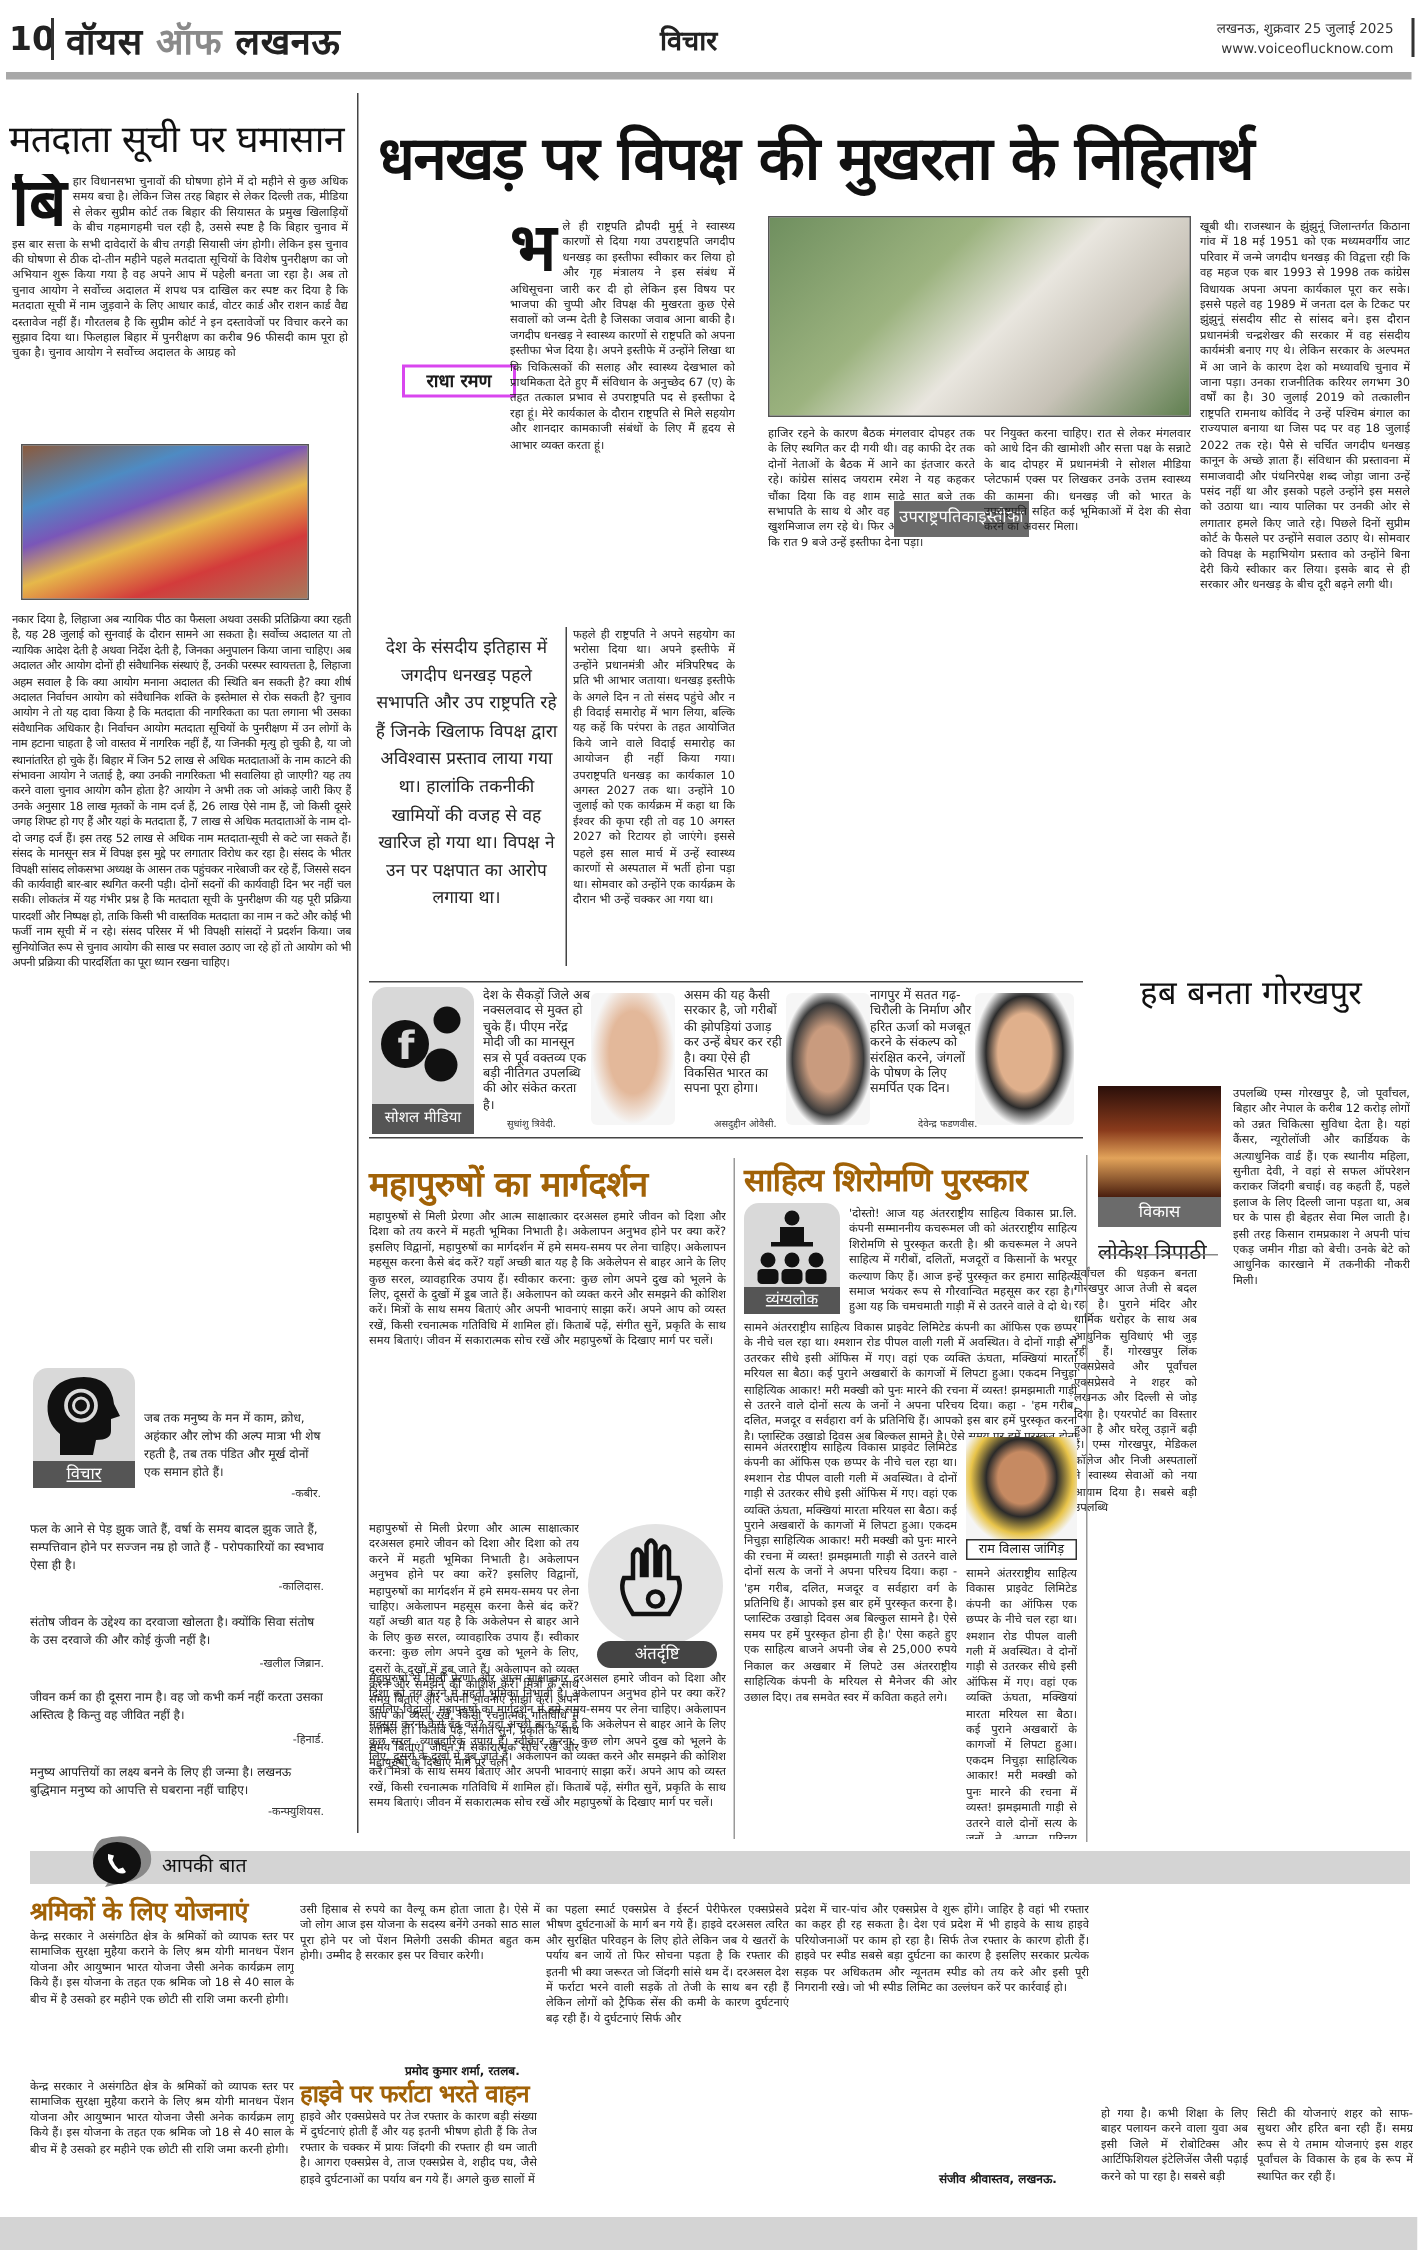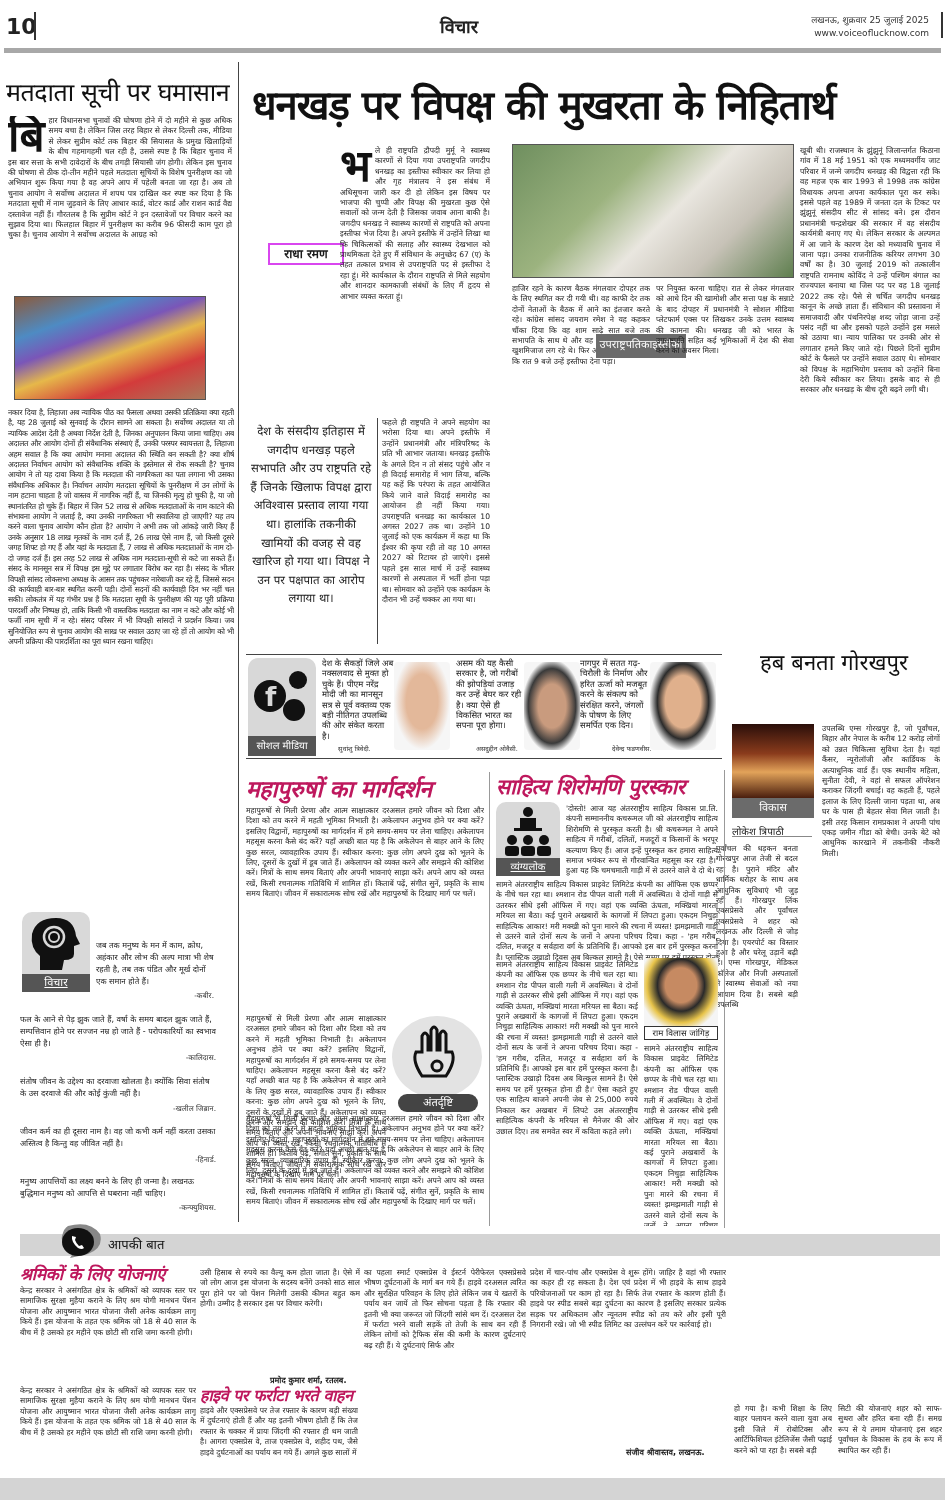--- a/index.html
+++ b/index.html
@@ -35,39 +35,44 @@
   .photo { background: linear-gradient(135deg, #6f8f5f 0%, #9cb37f 35%, #e9e6df 55%, #c7c2b7 75%, #5f7f4f 100%); border: 1px solid #555; }
   .photo-lead { background: linear-gradient(160deg, #8b5a3c 0%, #4e8bc3 25%, #7a56b8 40%, #e6b84a 55%, #d33b3b 75%, #a9785b 100%); border: 1px solid #555; }
   .caption-box { background: #6b6b6b; color: #fff; font-size: 13px; text-align: center; line-height: 22px; }
 
   .social-icon { left: 248px; top: 658px; width: 68px; height: 78px; background: #d8d8d8; border-radius: 10px 10px 0 0; }
   .social-label { left: 248px; top: 736px; width: 68px; height: 20px; background: #555; color: #fff; font-size: 10px; text-align: center; line-height: 20px; }
   .quote-small { font-size: 8.4px; line-height: 10.4px; color: #222; }
   .quote-sign { font-size: 6.5px; color: #333; }
   .face { border-radius: 4px; }
 
-  h2.sec-head { font-size: 21px; color: #be185d; white-space: nowrap; letter-spacing: -0.4px; font-style: italic; }
+  h2.sec-head { font-size: 21px; color: #a16207; white-space: nowrap; letter-spacing: -0.4px; }
   h2.sec-head.bold { font-weight: bold; }
 
   .icon-box { background: #d9d9d9; border-radius: 10px 10px 0 0; }
   .icon-label { background: #555; color: #fff; text-align: center; font-size: 11px; line-height: 18px; text-decoration: underline; }
 
   .quote-line { font-size: 8px; line-height: 12px; color: #222; }
   .attrib { font-size: 7.4px; color: #333; text-align: right; }
 
   .aapki-bar { left: 20px; top: 1234px; width: 920px; height: 22px; background: #d4d4d4; }
   .aapki-title { left: 108px; top: 1234px; font-size: 13px; line-height: 22px; color: #111; }
   .bottom-bar { left: 0px; top: 1478px; width: 945px; height: 22px; background: #d4d4d4; }
 </style>
 </head>
 <body>
 
 <div class="abs mast">
   <div class="abs page-no">10</div>
   <div class="abs mast-sep"></div>
+  <div class="abs paper-name">
+    <span>वॉयस</span>
+    <span class="gray">ऑफ</span>
+    <span>लखनऊ</span>
+  </div>
   <div class="abs section">विचार</div>
   <div class="abs date">
     <div>लखनऊ, शुक्रवार 25 जुलाई 2025</div>
     <div>www.voiceoflucknow.com</div>
   </div>
   <div class="abs right-bar"></div>
 </div>
 <div class="abs mast-rule"></div>
 
 <div class="abs vrule" style="left:238px;top:62px;height:1160px;"></div>
@@ -120,21 +125,21 @@
 <div class="abs quote-small" style="left:580px;top:658px;width:68px;height:90px;">नागपुर में सतत गढ़-चिरौली के निर्माण और हरित ऊर्जा को मजबूत करने के संकल्प को संरक्षित करने, जंगलों के पोषण के लिए समर्पित एक दिन।</div>
 <div class="abs quote-sign" style="left:612px;top:744px;">देवेन्द्र फडणवीस.</div>
 <div class="abs face" style="left:650px;top:662px;width:66px;height:88px;background:radial-gradient(ellipse at 50% 45%, #e0b08c 38%, #2b2b2b 55%, #f6f6f6 72%);"></div>
 <div class="abs hrule" style="left:246px;top:758px;width:476px;"></div>
 
 <div class="abs" style="left:728px;top:648px;width:212px;font-size:22px;line-height:30px;text-align:center;color:#111;">
   <div>हब बनता गोरखपुर</div>
 </div>
 <div class="abs" style="left:732px;top:724px;width:82px;height:74px;background:linear-gradient(180deg,#2a0f0a 0%,#8a3b1c 40%,#e2a35a 65%,#4a1e0e 100%);"></div>
 <div class="abs caption-box" style="left:732px;top:798px;width:82px;height:20px;font-size:11px;line-height:20px;">विकास</div>
-<div class="abs" style="left:732px;top:824px;font-size:10px;color:#222;">लोकेश त्रिपाठी</div>
+<div class="abs" style="left:732px;top:824px;font-size:14px;color:#222;">लोकेश त्रिपाठी</div>
 <div class="abs hrule" style="left:732px;top:836px;width:80px;background:#888;"></div>
 <div class="abs txt" style="left:716px;top:844px;width:82px;height:560px;">
   <span>पूर्वांचल की धड़कन बनता गोरखपुर आज तेजी से बदल रहा है। पुराने मंदिर और धार्मिक धरोहर के साथ अब आधुनिक सुविधाएं भी जुड़ रही हैं। गोरखपुर लिंक एक्सप्रेसवे और पूर्वांचल एक्सप्रेसवे ने शहर को लखनऊ और दिल्ली से जोड़ दिया है। एयरपोर्ट का विस्तार हुआ है और घरेलू उड़ानें बढ़ी हैं। एम्स गोरखपुर, मेडिकल कॉलेज और निजी अस्पतालों ने स्वास्थ्य सेवाओं को नया आयाम दिया है। सबसे बड़ी उपलब्धि</span>
 </div>
 <div class="abs txt" style="left:822px;top:724px;width:118px;height:680px;">उपलब्धि एम्स गोरखपुर है, जो पूर्वांचल, बिहार और नेपाल के करीब 12 करोड़ लोगों को उन्नत चिकित्सा सुविधा देता है। यहां कैंसर, न्यूरोलॉजी और कार्डियक के अत्याधुनिक वार्ड हैं। एक स्थानीय महिला, सुनीता देवी, ने वहां से सफल ऑपरेशन कराकर जिंदगी बचाई। वह कहती हैं, पहले इलाज के लिए दिल्ली जाना पड़ता था, अब घर के पास ही बेहतर सेवा मिल जाती है। इसी तरह किसान रामप्रकाश ने अपनी पांच एकड़ जमीन गीडा को बेची। उनके बेटे को आधुनिक कारखाने में तकनीकी नौकरी मिली।</div>
 <div class="abs txt" style="left:734px;top:1404px;width:98px;height:66px;">हो गया है। कभी शिक्षा के लिए बाहर पलायन करने वाला युवा अब इसी जिले में रोबोटिक्स और आर्टिफिशियल इंटेलिजेंस जैसी पढ़ाई करने को पा रहा है। सबसे बड़ी</div>
 <div class="abs txt" style="left:838px;top:1404px;width:104px;height:66px;">सिटी की योजनाएं शहर को साफ-सुथरा और हरित बना रही हैं। समग्र रूप से ये तमाम योजनाएं इस शहर पूर्वांचल के विकास के हब के रूप में स्थापित कर रही हैं।</div>
 <div class="abs vrule" style="left:724px;top:770px;height:458px;background:#999;"></div>
 
 <h2 class="abs sec-head bold" style="left:246px;top:772px;font-size:23px;">महापुरुषों का मार्गदर्शन</h2>

